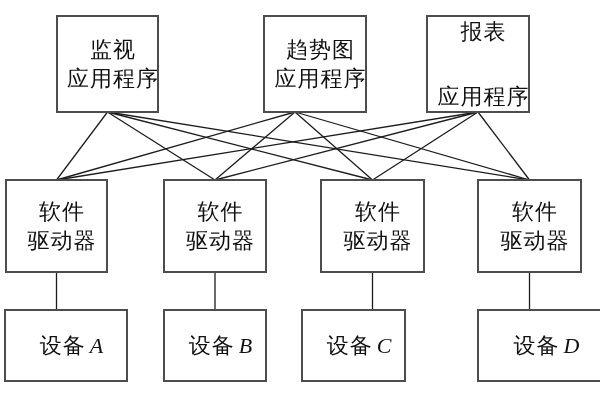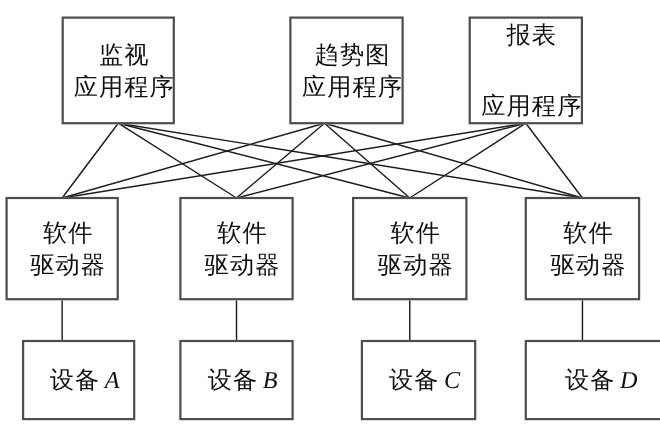--- a/index.html
+++ b/index.html
@@ -51,23 +51,23 @@
   
   #app-0 { left: 56px;  top: 15px; width: 103px; height: 98px; }
   #app-1 { left: 243px; top: 15px; width: 104px; height: 98px; margin-left: 20px; }
   #app-2 { left: 426px; top: 15px; width: 104px; height: 98px; justify-content: space-between; }
   
   #drv-0 { left: 5px;   top: 179px; width: 103px; height: 94px; }
   #drv-1 { left: 163px; top: 179px; width: 104px; height: 94px; }
   #drv-2 { left: 320px; top: 179px; width: 105px; height: 94px; }
   #drv-3 { left: 477px; top: 179px; width: 105px; height: 94px; }
   
-  #dev-0 { left: 20px;   top: 309px; width: 103px; height: 73px; }
+  #dev-0 { left: 4px;   top: 309px; width: 124px; height: 73px; }
   #dev-1 { left: 163px; top: 309px; width: 104px; height: 73px; }
-  #dev-2 { left: 328px; top: 309px; width: 105px; height: 73px; }
+  #dev-2 { left: 301px; top: 309px; width: 105px; height: 73px; }
   #dev-3 { left: 477px; top: 309px; width: 128px; height: 73px; }
 </style>
 </head>
 <body>
 
 <div id="stage">
 
   <svg id="edges" width="600" height="400" viewBox="0 0 600 400">
       <line x1="107.5" y1="112" x2="56.5" y2="180" stroke="#1c1c1c" stroke-width="1.3"></line>
       <line x1="107.5" y1="112" x2="215" y2="180" stroke="#1c1c1c" stroke-width="1.3"></line>

